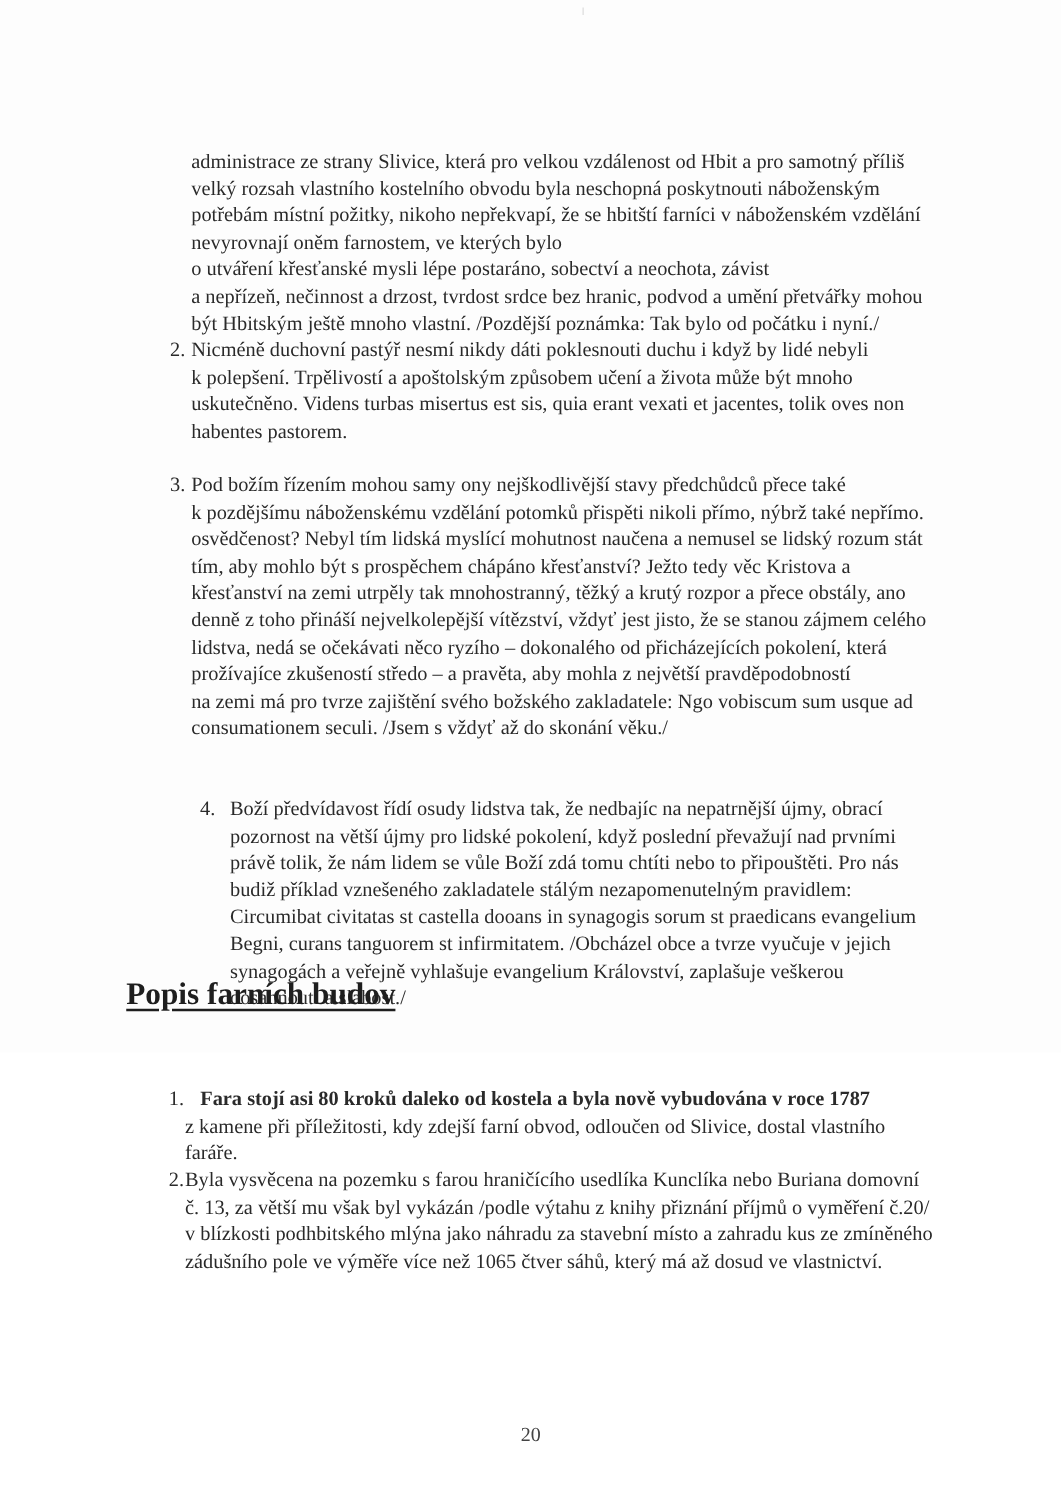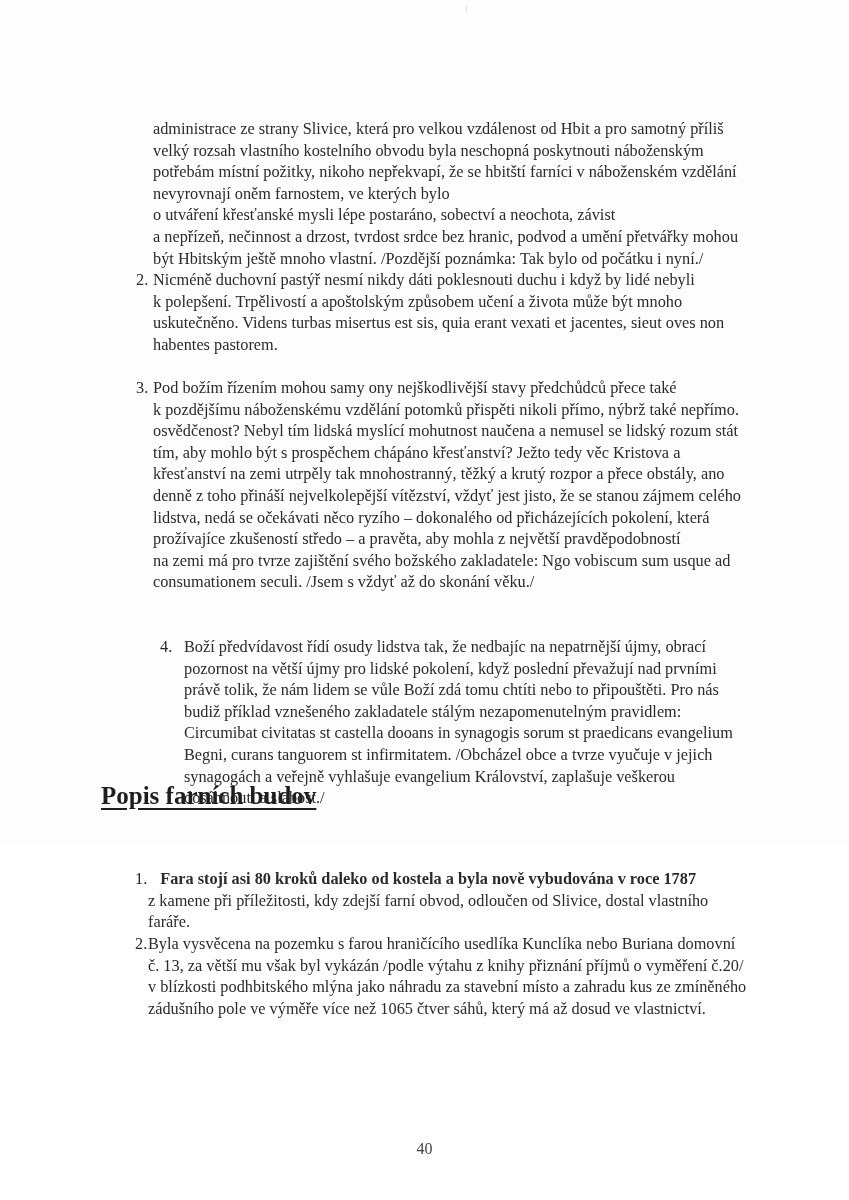--- a/index.html
+++ b/index.html
@@ -32,21 +32,21 @@
     <span class="line">nevyrovnají oněm farnostem, ve kterých bylo</span>
     <span class="line">o utváření křesťanské mysli lépe postaráno, sobectví a neochota, závist</span>
     <span class="line">a nepřízeň, nečinnost a drzost, tvrdost srdce bez hranic, podvod a umění přetvářky mohou</span>
     <span class="line">být Hbitským ještě mnoho vlastní. /Pozdější poznámka: Tak bylo od počátku i nyní./</span>
   </div>
 
   <div class="block" style="left:153px; top:269px;">
     <span class="num" style="left:-17px; top:0;">2.</span>
     <span class="line">Nicméně duchovní pastýř nesmí nikdy dáti poklesnouti duchu i když by lidé nebyli</span>
     <span class="line">k polepšení. Trpělivostí a apoštolským způsobem učení a života může být mnoho</span>
-    <span class="line">uskutečněno. Videns turbas misertus est sis, quia erant vexati et jacentes, sieut oves non</span>
+    <span class="line">uskutečněno. Videns turbas misertus est sis, quia erant vexati et jacentes, tolik oves non</span>
     <span class="line">habentes pastorem.</span>
   </div>
 
   <div class="block" style="left:153px; top:377px;">
     <span class="num" style="left:-17px; top:0;">3.</span>
     <span class="line">Pod božím řízením mohou samy ony nejškodlivější stavy předchůdců přece také</span>
     <span class="line">k pozdějšímu náboženskému vzdělání potomků přispěti nikoli přímo, nýbrž také nepřímo.</span>
     <span class="line">osvědčenost? Nebyl tím lidská myslící mohutnost naučena a nemusel se lidský rozum stát</span>
     <span class="line">tím, aby mohlo být s prospěchem chápáno křesťanství? Ježto tedy věc Kristova a</span>
     <span class="line">křesťanství na zemi utrpěly tak mnohostranný, těžký a krutý rozpor a přece obstály, ano</span>
@@ -79,14 +79,14 @@
   </div>
 
   <div class="block" style="left:148px; top:933px;">
     <span class="num" style="left:-13px; top:0;">2.</span>
     <span class="line">Byla vysvěcena na pozemku s farou hraničícího usedlíka Kunclíka nebo Buriana domovní</span>
     <span class="line">č. 13, za větší mu však byl vykázán /podle výtahu z knihy přiznání příjmů o vyměření č.20/</span>
     <span class="line">v blízkosti podhbitského mlýna jako náhradu za stavební místo a zahradu kus ze zmíněného</span>
     <span class="line">zádušního pole ve výměře více než 1065 čtver sáhů, který má až dosud ve vlastnictví.</span>
   </div>
 
-  <div class="pagenum">40</div>
+  <div class="pagenum">20</div>
 </div>
 
 </body></html>

